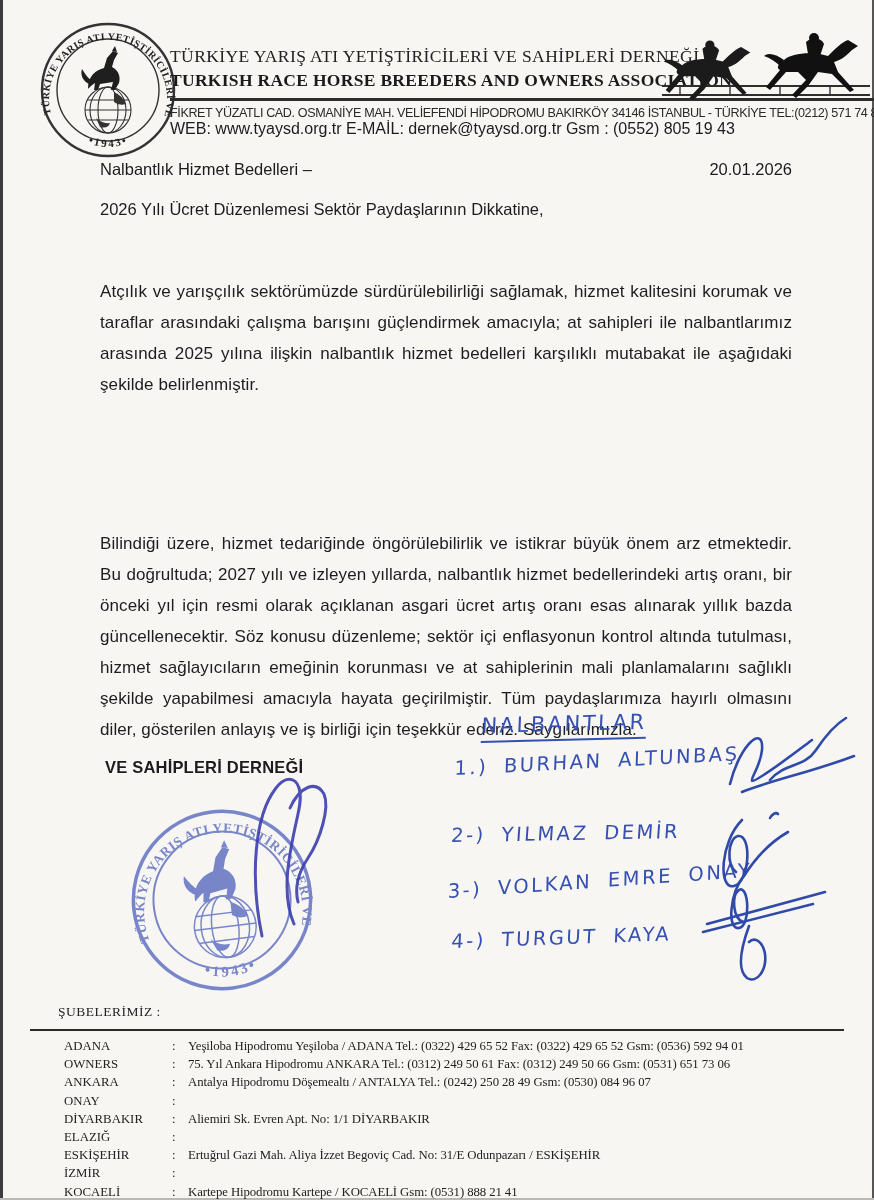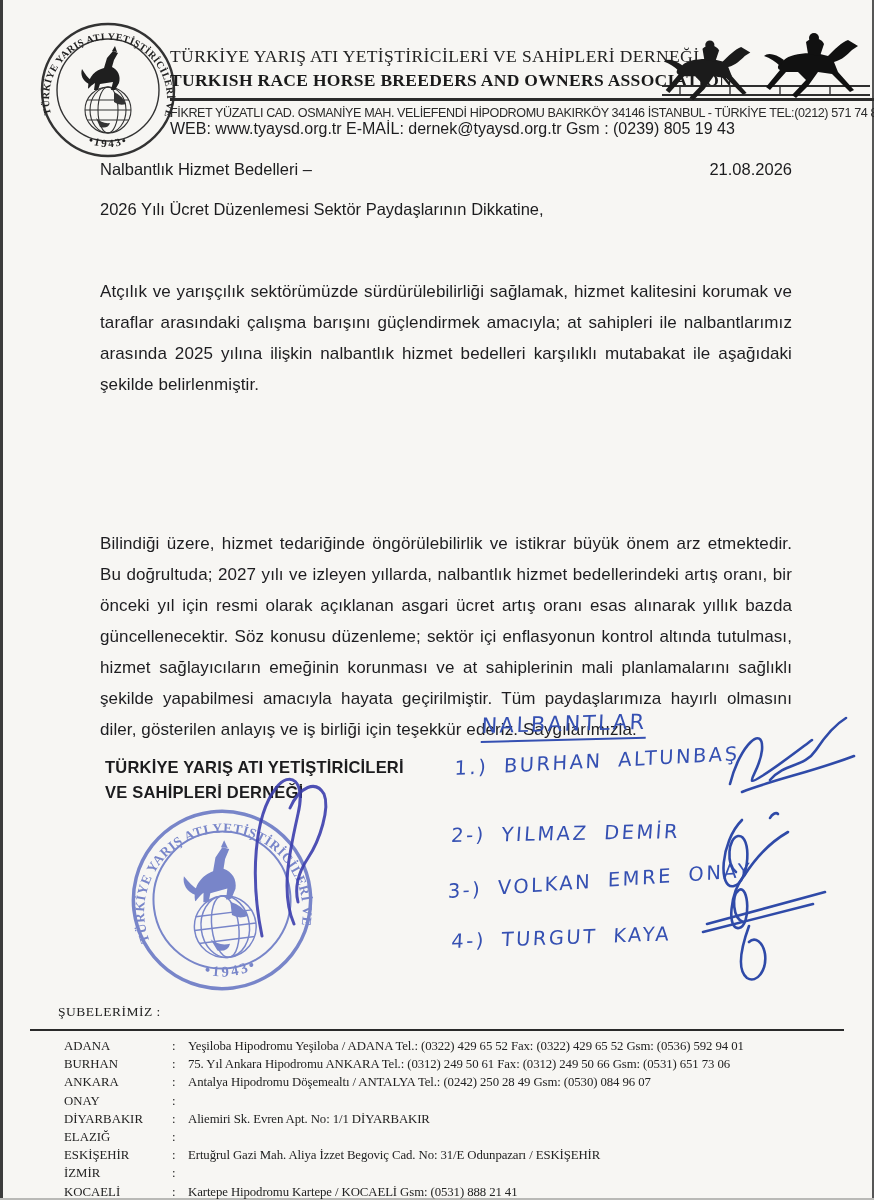--- a/index.html
+++ b/index.html
@@ -98,21 +98,21 @@
       <path d="M51,64 C45,61 42,55 44,49 C47,54 50,58 53,60 Z"></path>
       <path d="M74,31 L77,26 L79,32 Z"></path>
     </g>
   </svg>
 
   <div class="title-block">
     <div class="title-tr">TÜRKİYE YARIŞ ATI YETİŞTİRİCİLERİ VE SAHİPLERİ DERNEĞİ</div>
     <div class="title-en">TURKISH RACE HORSE BREEDERS AND OWNERS ASSOCIATION</div>
     <div class="header-rule"></div>
     <div class="addr">FİKRET YÜZATLI CAD. OSMANİYE MAH. VELİEFENDİ HİPODROMU BAKIRKÖY 34146 İSTANBUL - TÜRKİYE TEL:(0212) 571 74 85 FAX:(0212) 572 22 59</div>
-    <div class="web">WEB: www.tyaysd.org.tr  E-MAİL: dernek@tyaysd.org.tr Gsm : (0239) 805 19 43</div>
+    <div class="web">WEB: www.tyaysd.org.tr  E-MAİL: dernek@tyaysd.org.tr Gsm : (0552) 805 19 43</div>
   </div>
 
   <svg class="race-art" viewBox="0 0 212 92">
     <g stroke="#2e2e2e" stroke-width="2">
       <line x1="2" y1="68" x2="210" y2="68"></line>
       <line x1="2" y1="77" x2="210" y2="77"></line>
       <line x1="20" y1="68" x2="20" y2="77" stroke-width="1.4"></line>
       <line x1="70" y1="68" x2="70" y2="77" stroke-width="1.4"></line>
       <line x1="120" y1="68" x2="120" y2="77" stroke-width="1.4"></line>
       <line x1="170" y1="68" x2="170" y2="77" stroke-width="1.4"></line>
@@ -126,31 +126,30 @@
     <g fill="#111" transform="translate(102,8)">
       <path d="M22,34 C28,28 44,26 58,28 L66,30 C72,24 80,16 86,14 L96,20 L90,24 C86,28 80,34 72,36 L76,46 L92,64 L88,66 L70,48 L56,46 L46,60 L34,72 L30,69 L44,54 L36,46 L24,46 L8,64 L4,61 L18,44 C14,42 16,38 22,34 Z"></path>
       <path d="M22,34 C14,28 6,26 2,30 C8,32 14,36 18,40 Z"></path>
       <circle cx="52" cy="12" r="5"></circle>
       <path d="M44,16 C50,10 60,12 62,18 L58,30 L46,28 Z"></path>
     </g>
   </svg>
 
   <div class="abs subject-row">
     <span>Nalbantlık Hizmet Bedelleri –</span>
-    <span>21.08.2026</span>
+    <span>20.01.2026</span>
   </div>
   <div class="abs subject2">2026 Yılı Ücret Düzenlemesi Sektör Paydaşlarının Dikkatine,</div>
 
   <p class="abs para para1">Atçılık ve yarışçılık sektörümüzde sürdürülebilirliği sağlamak, hizmet kalitesini korumak ve taraflar arasındaki çalışma barışını güçlendirmek amacıyla; at sahipleri ile nalbantlarımız arasında 2025 yılına ilişkin nalbantlık hizmet bedelleri karşılıklı mutabakat ile aşağıdaki şekilde belirlenmiştir.</p>
 
 
   <p class="abs para para2">Bilindiği üzere, hizmet tedariğinde öngörülebilirlik ve istikrar büyük önem arz etmektedir. Bu doğrultuda; 2027 yılı ve izleyen yıllarda, nalbantlık hizmet bedellerindeki artış oranı, bir önceki yıl için resmi olarak açıklanan asgari ücret artış oranı esas alınarak yıllık bazda güncellenecektir. Söz konusu düzenleme; sektör içi enflasyonun kontrol altında tutulması, hizmet sağlayıcıların emeğinin korunması ve at sahiplerinin mali planlamalarını sağlıklı şekilde yapabilmesi amacıyla hayata geçirilmiştir. Tüm paydaşlarımıza hayırlı olmasını diler, gösterilen anlayış ve iş birliği için teşekkür ederiz. Saygılarımızla.</p>
 
   <div class="abs signer">
-    <div>TÜRKİYE YARIŞ ATI YETİŞTİRİCİLERİ</div>
     <div>VE SAHİPLERİ DERNEĞİ</div>
   </div>
 
   <svg class="stamp" viewBox="0 0 140 140">
     <defs>
       <path id="sRingTop" d="M 13,94 A 59 59 0 1 1 127,94"></path>
       <path id="sRingBottom" d="M 38,116 A 52 52 0 0 0 102,116"></path>
     </defs>
     <g opacity="0.88">
       <circle cx="70" cy="70" r="66" fill="none" stroke="#5b6cc0" stroke-width="2.6"></circle>
@@ -218,21 +217,21 @@
   <div class="branches-rule"></div>
   <div class="branch-rows">
 
       <div class="branch-row">
         <span class="b-city">ADANA</span>
         <span class="b-colon">:</span>
         <span class="b-info">Yeşiloba Hipodromu Yeşiloba / ADANA Tel.: (0322) 429 65 52 Fax: (0322) 429 65 52 Gsm: (0536) 592 94 01</span>
       </div>
 
       <div class="branch-row">
-        <span class="b-city">BURHAN</span>
+        <span class="b-city">OWNERS</span>
         <span class="b-colon">:</span>
         <span class="b-info">75. Yıl Ankara Hipodromu ANKARA Tel.: (0312) 249 50 61 Fax: (0312) 249 50 66 Gsm: (0531) 651 73 06</span>
       </div>
 
       <div class="branch-row">
         <span class="b-city">ANKARA</span>
         <span class="b-colon">:</span>
         <span class="b-info">Antalya Hipodromu Döşemealtı / ANTALYA Tel.: (0242) 250 28 49 Gsm: (0530) 084 96 07</span>
       </div>
 

